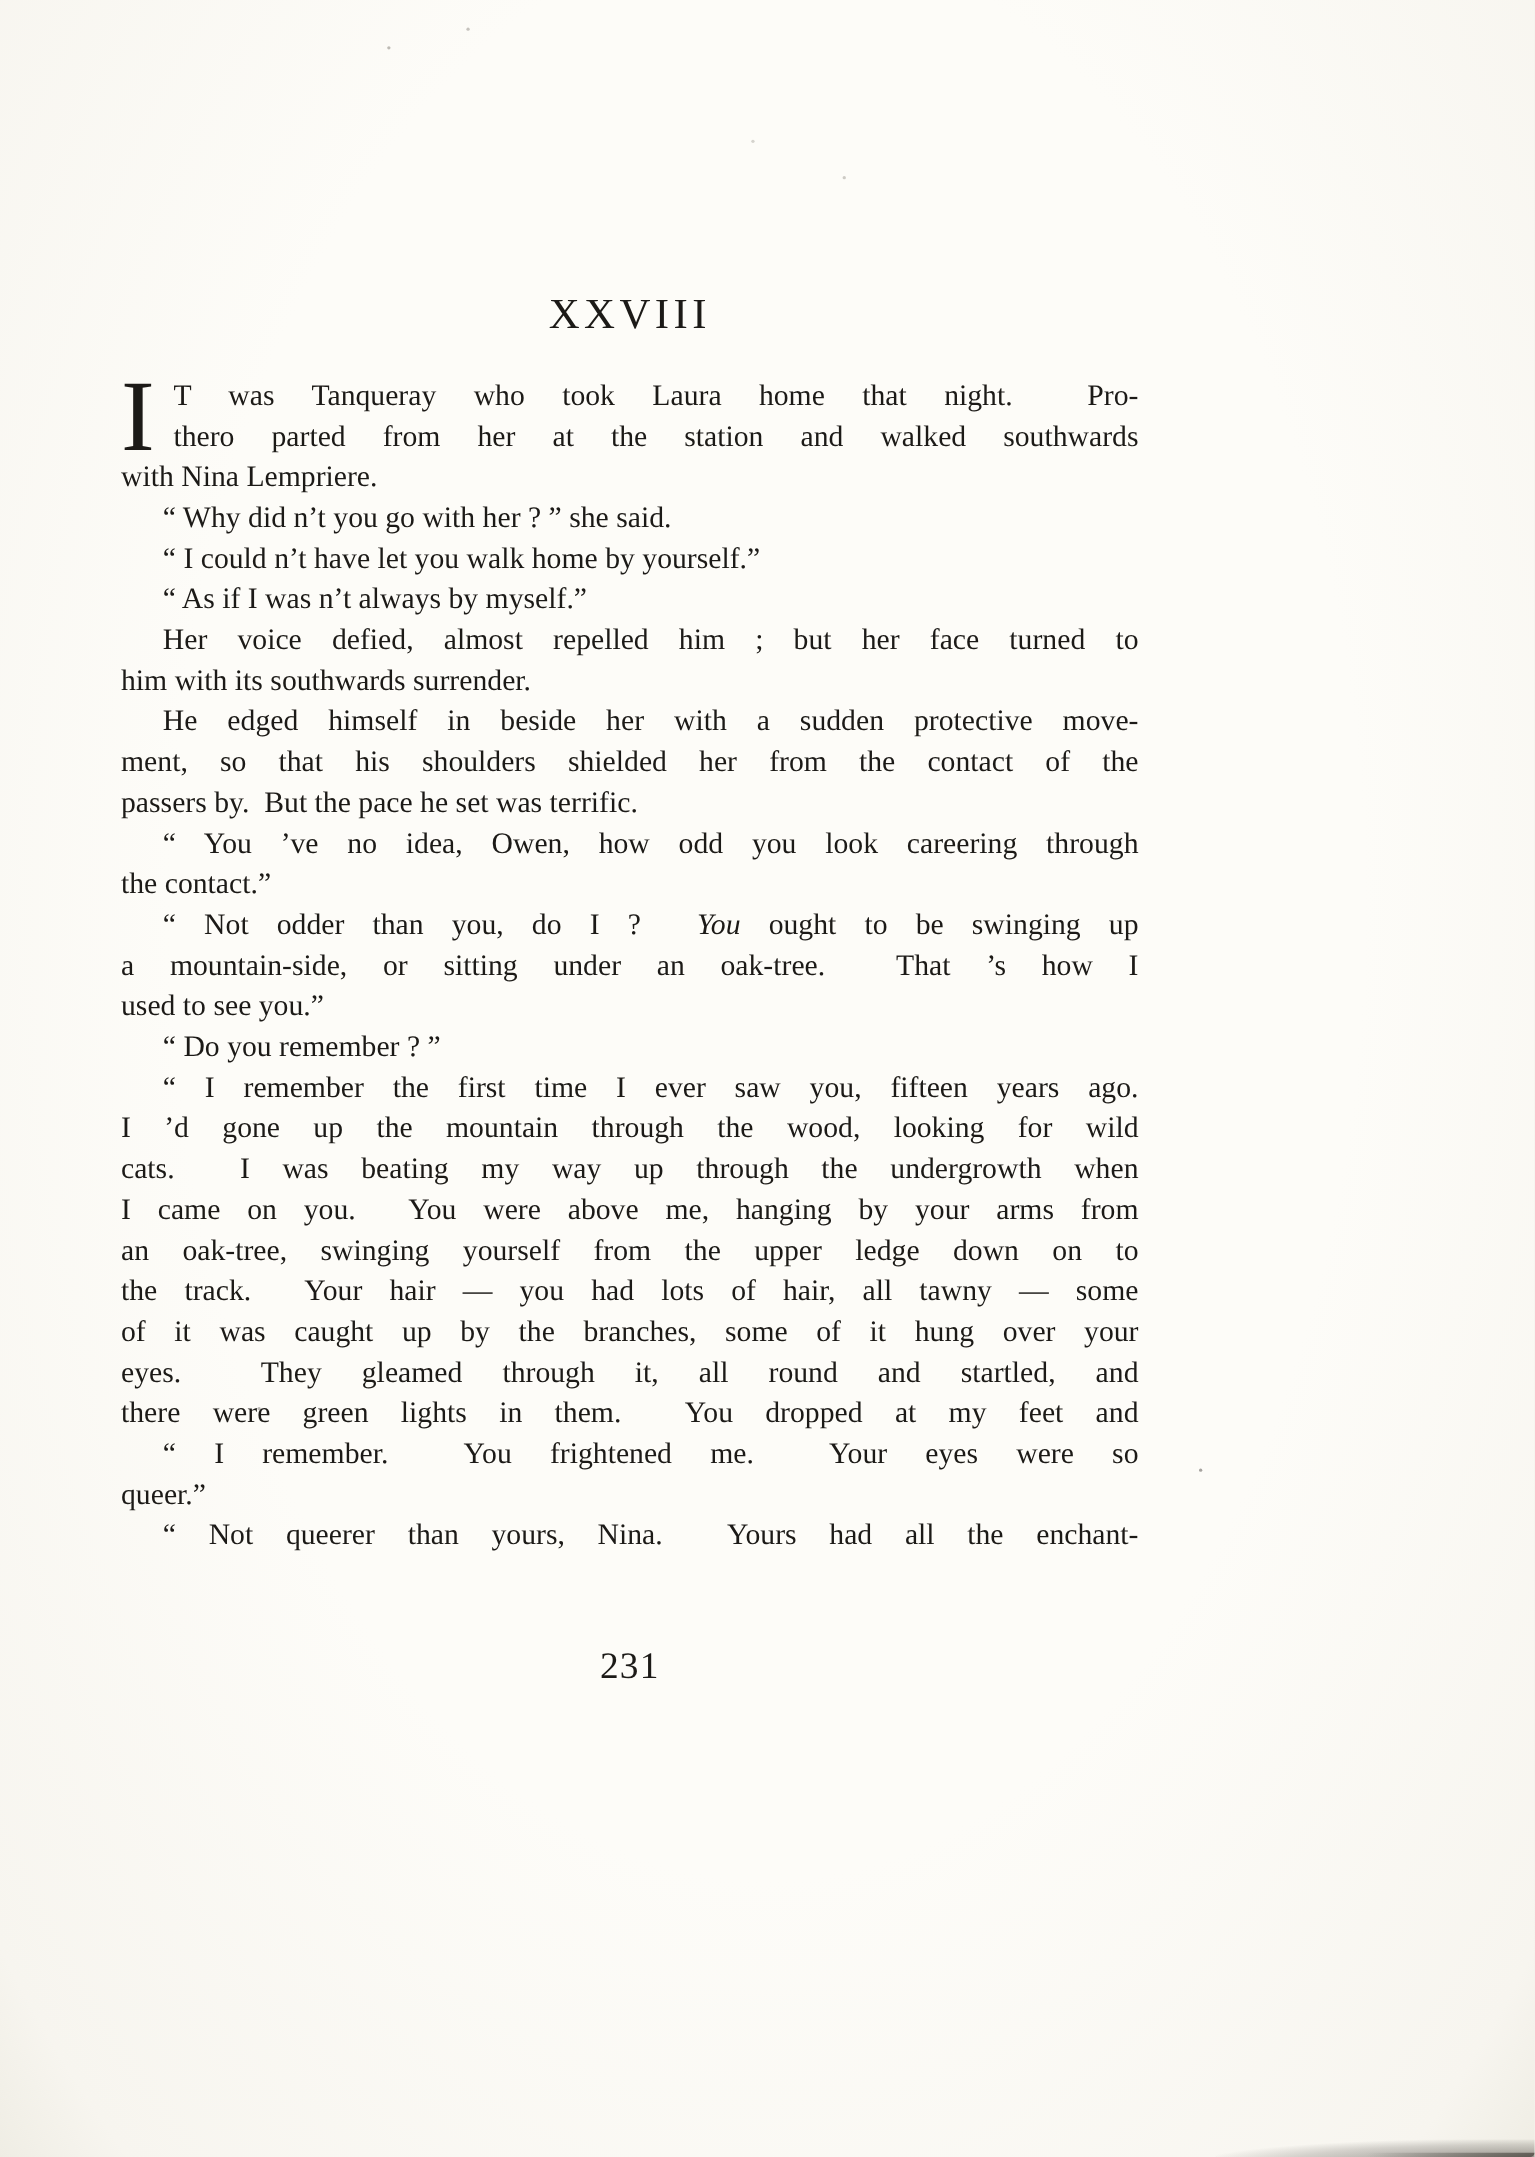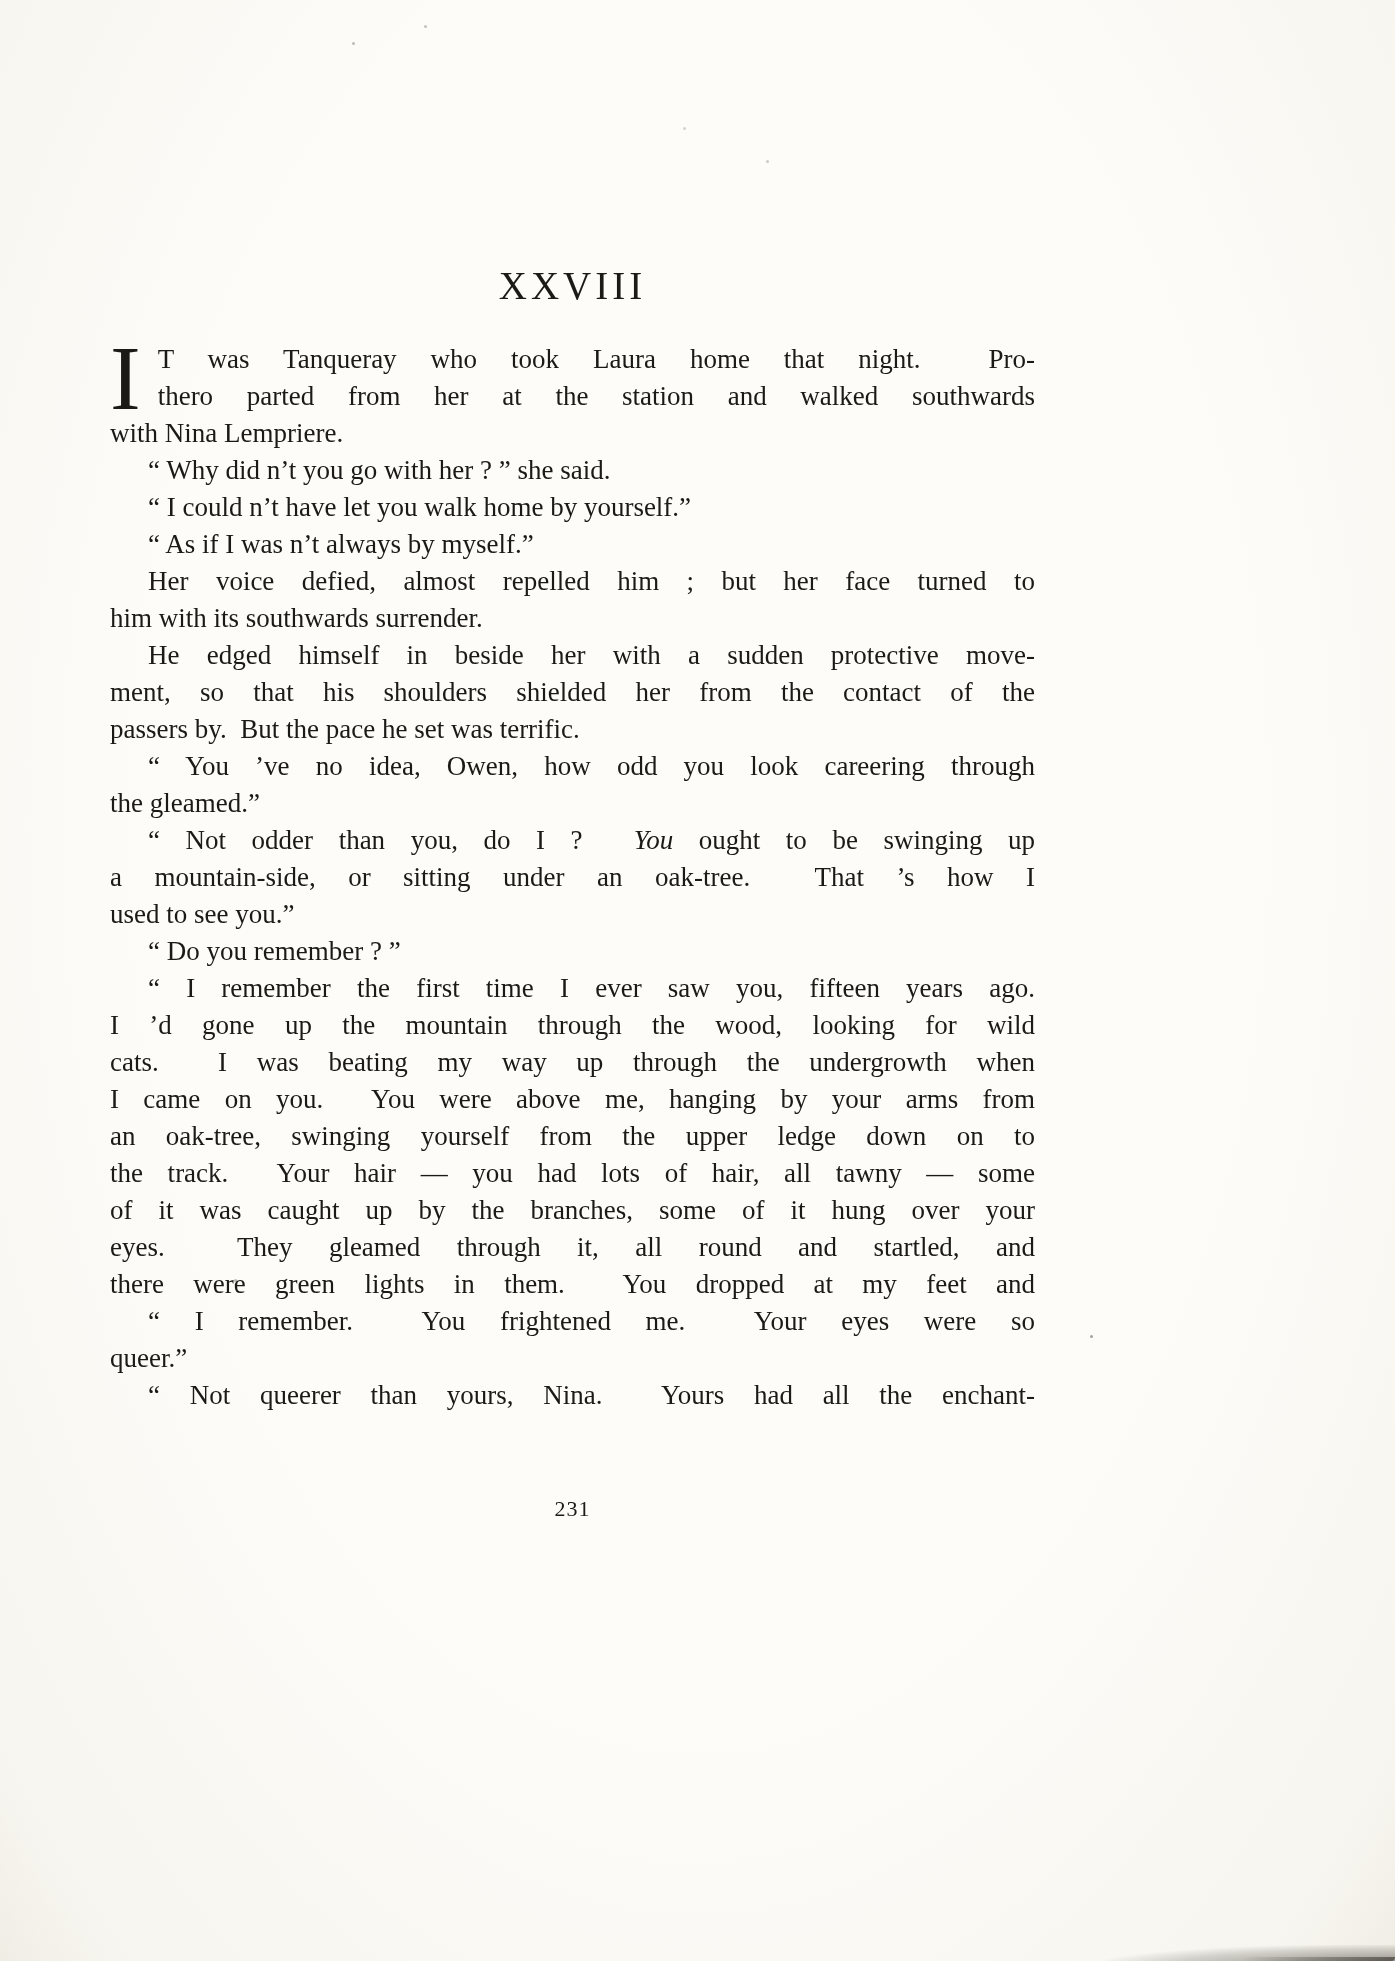--- a/index.html
+++ b/index.html
@@ -50,21 +50,21 @@
     height: 72px;
     margin: 1px 17px 1px 0;
   }
   .it { font-style: italic; }
   .page-number {
     position: absolute;
     top: 1496px;
     left: 110px;
     width: 925px;
     text-align: center;
-    font-size: 22px;
+    font-size: 34px;
     letter-spacing: 1px;
   }
   .specks {
     position: absolute;
     top: 42px;
     left: 352px;
     width: 3px;
     height: 3px;
     border-radius: 50%;
     background: rgba(95, 90, 80, 0.40);
@@ -119,21 +119,21 @@
         <div class="line indent">Her voice defied, almost repelled him ; but her face turned to</div>
         <div class="line last">him with its southwards surrender.</div>
       </div>
       <div class="para">
         <div class="line indent">He edged himself in beside her with a sudden protective move-</div>
         <div class="line">ment, so that his shoulders shielded her from the contact of the</div>
         <div class="line last">passers by.&nbsp; But the pace he set was terrific.</div>
       </div>
       <div class="para">
         <div class="line indent">“ You ’ve no idea, Owen, how odd you look careering through</div>
-        <div class="line last">the gleamed.”</div>
+        <div class="line last">the contact.”</div>
       </div>
       <div class="para">
         <div class="line indent"><span>“ Not odder than you, do I ?&nbsp; </span><span class="it">You</span><span> ought to be swinging up</span></div>
         <div class="line">a mountain-side, or sitting under an oak-tree.&nbsp; That ’s how I</div>
         <div class="line last">used to see you.”</div>
       </div>
       <div class="para">
         <div class="line last indent">“ Do you remember ? ”</div>
       </div>
       <div class="para">

